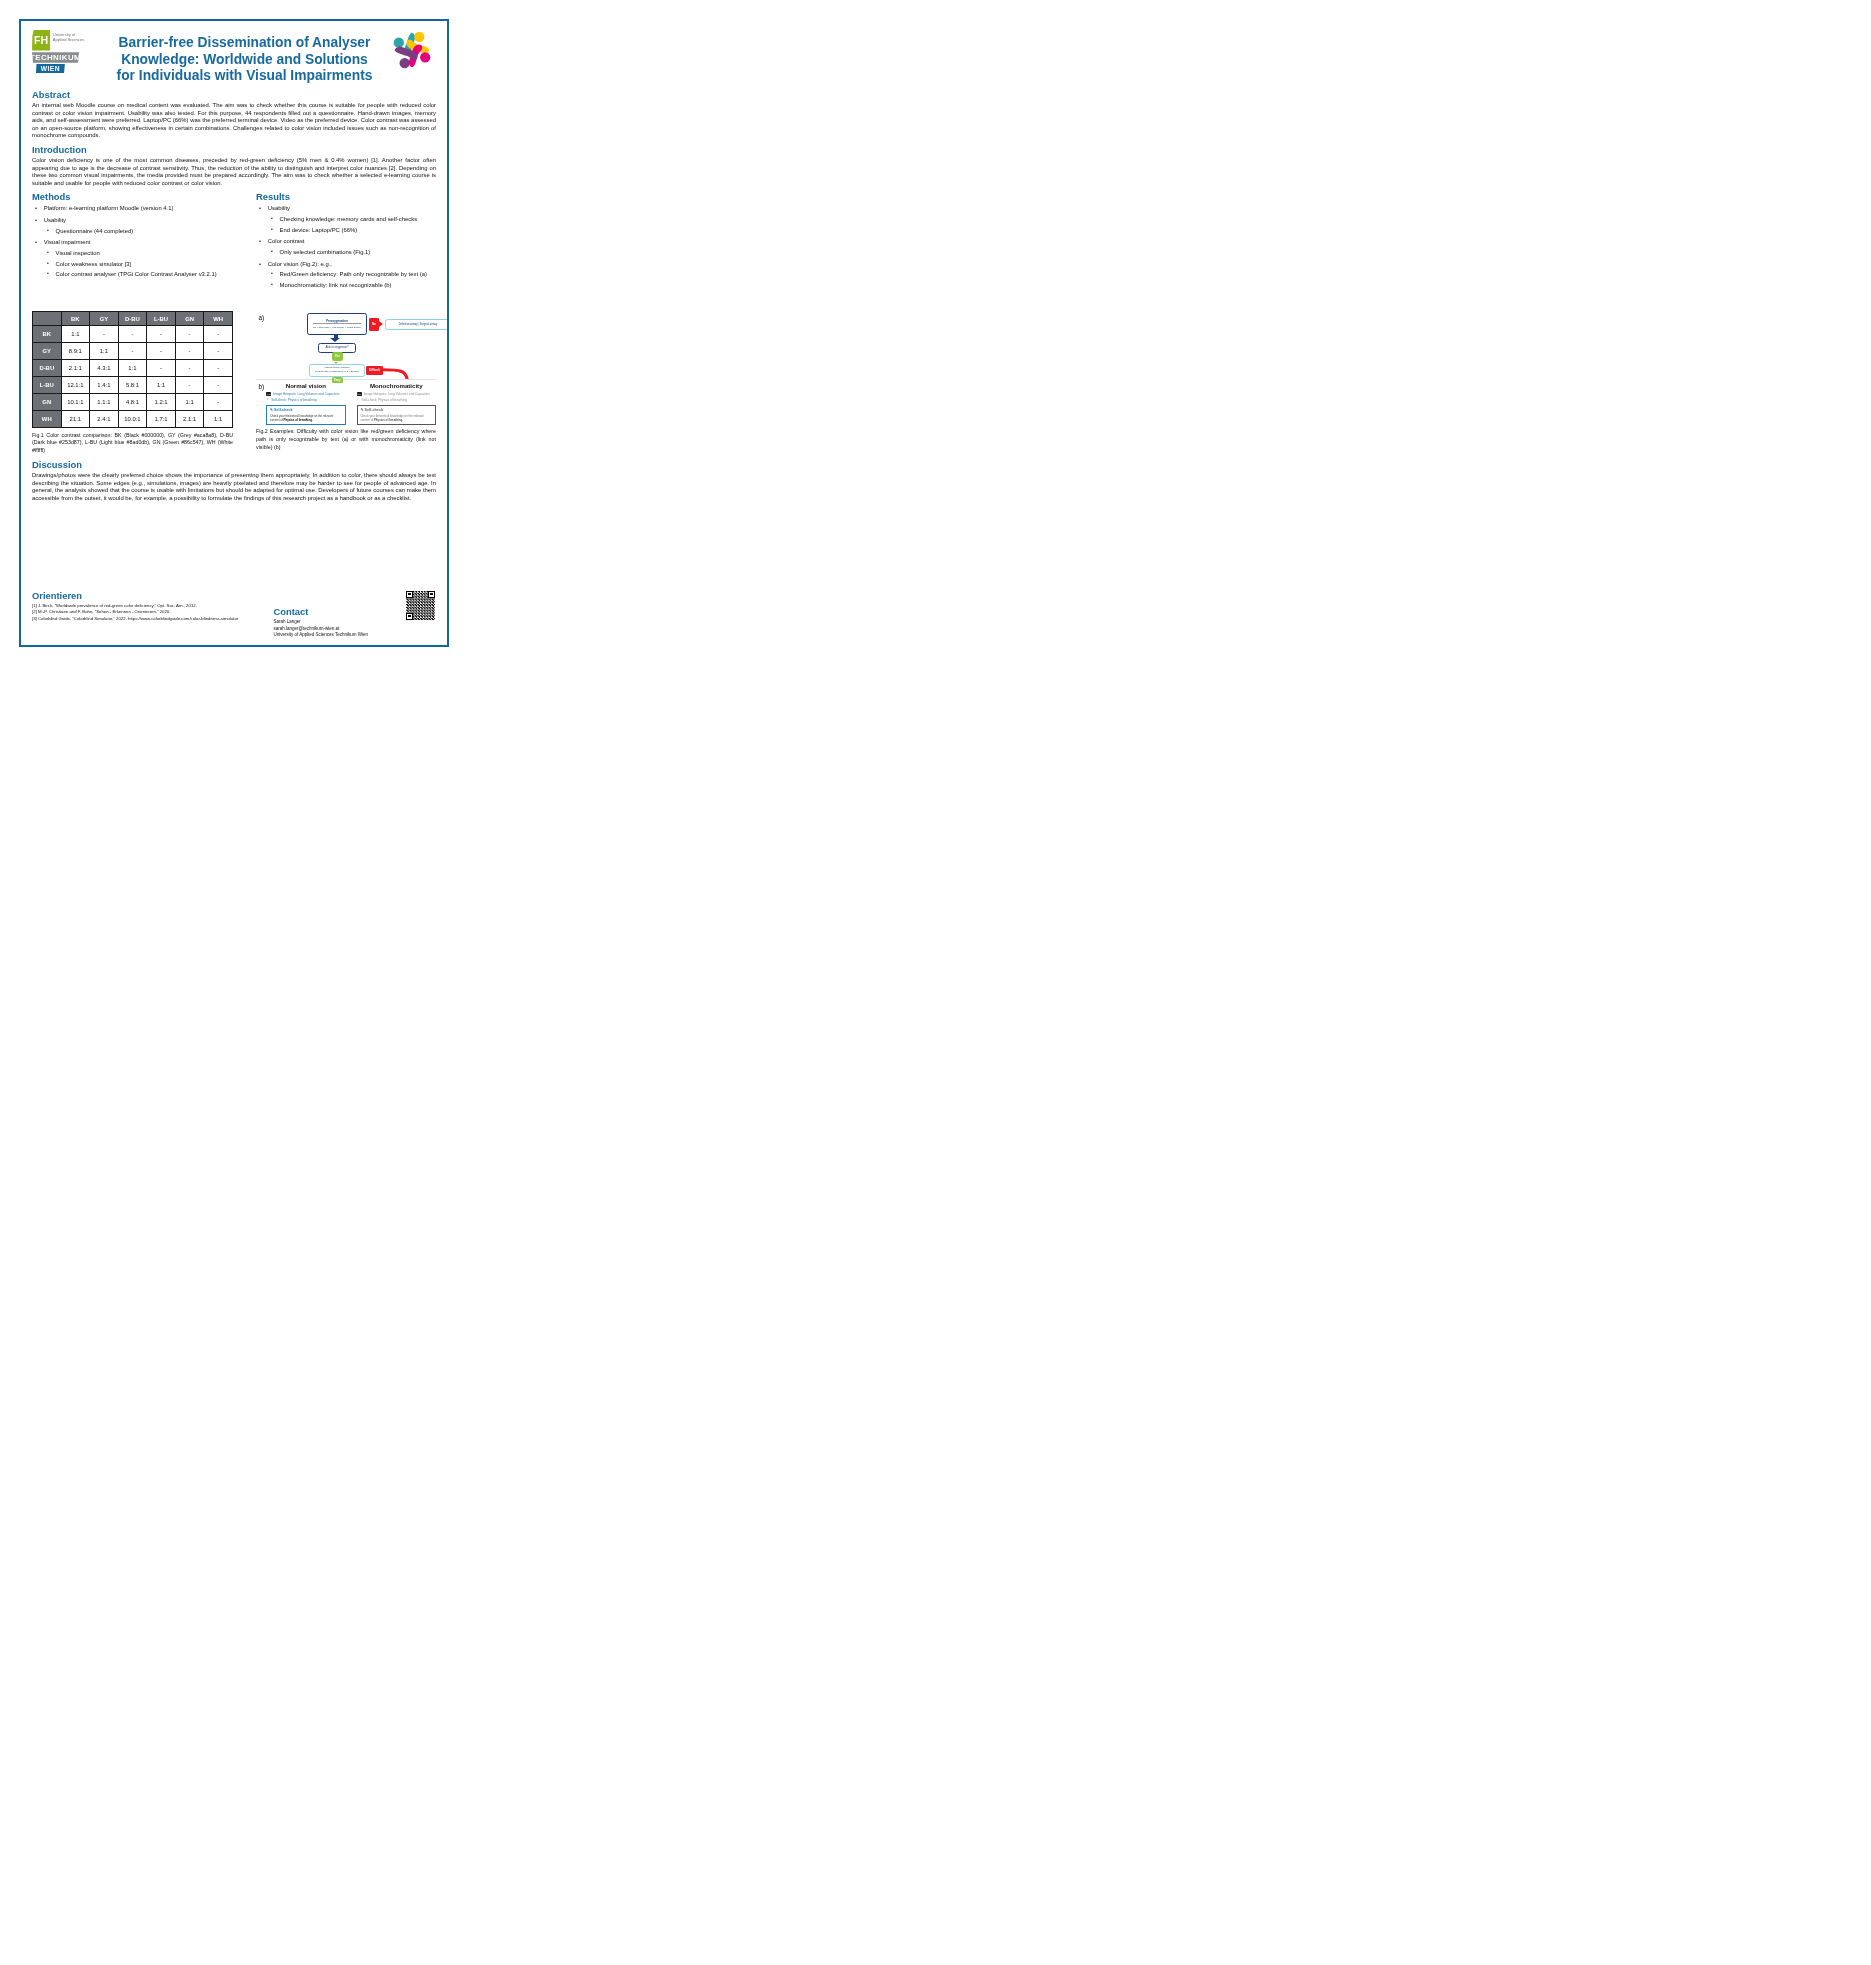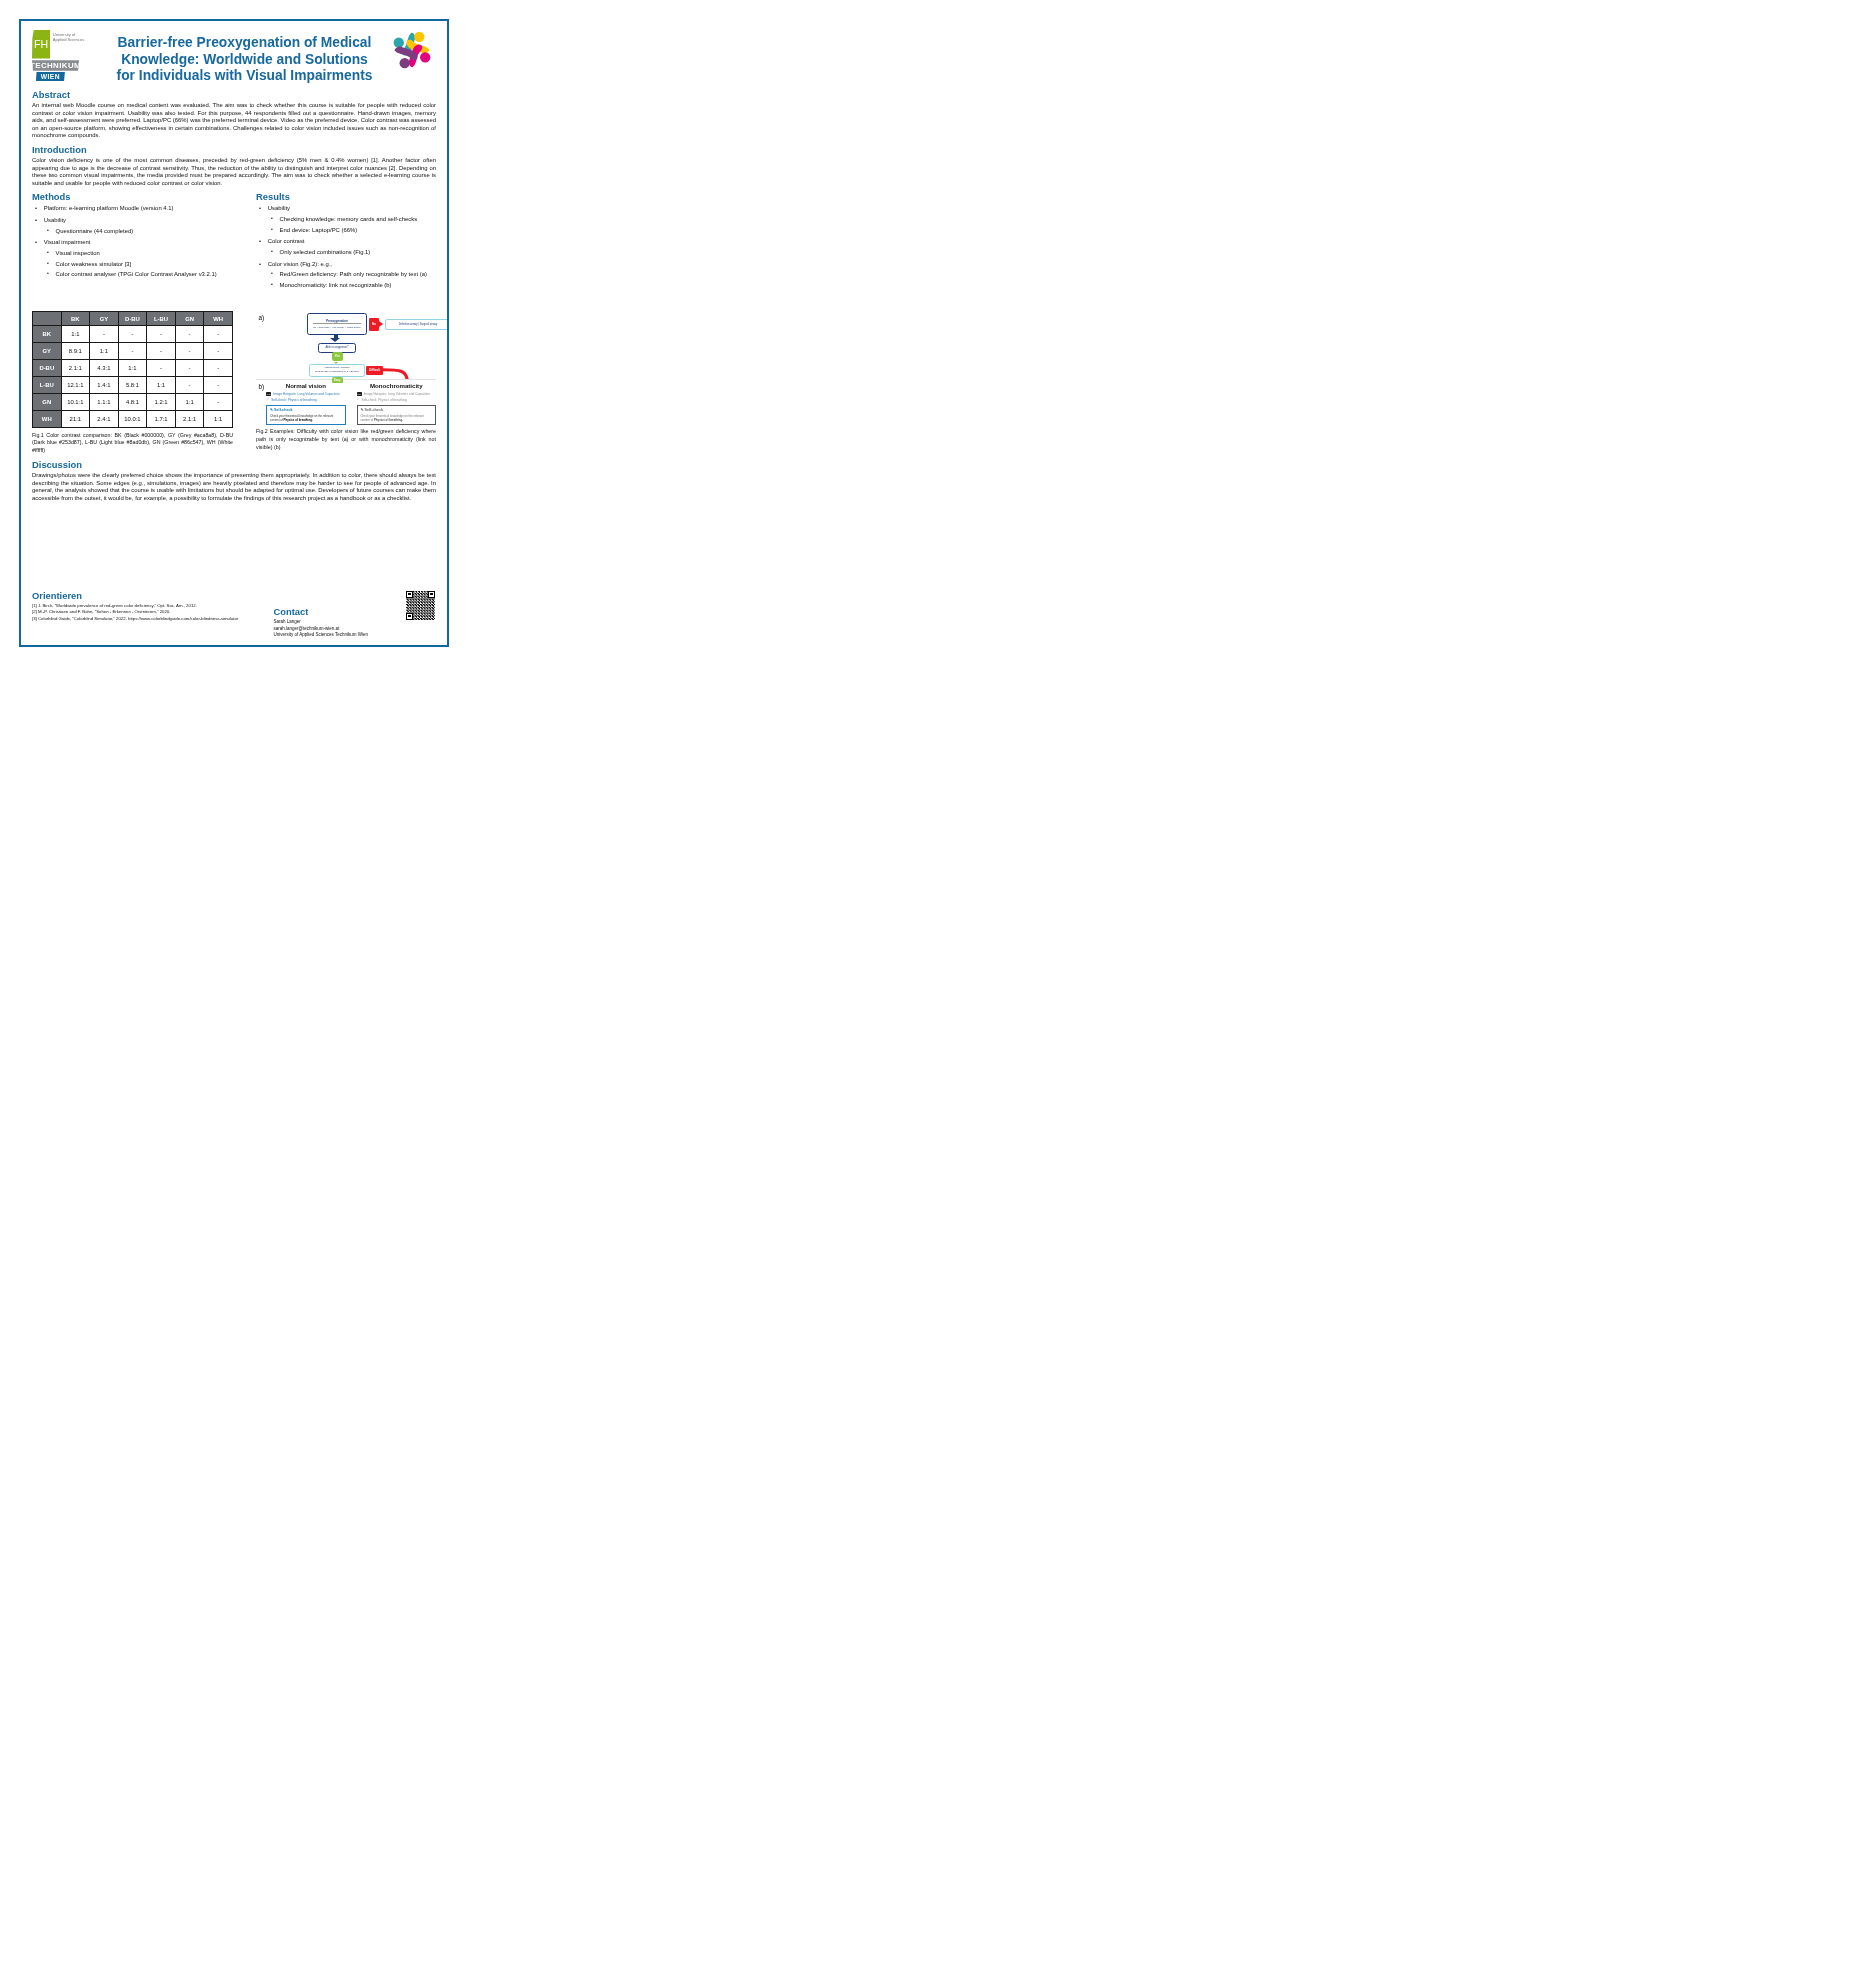--- a/index.html
+++ b/index.html
@@ -13,22 +13,22 @@
     border:2.4px solid #12679e; background:#fff; overflow:hidden;
   }
   .content {
     position:absolute; inset:0; padding:5.5px 11px 6.3px 11px;
     display:flex; flex-direction:column;
   }
   
   .header { display:flex; align-items:flex-start; min-height:58px; }
   .logo { width:67px; flex:0 0 67px; padding-top:3.1px; }
   .logo-top { display:flex; align-items:flex-start; gap:2.8px; }
-  .fh-box { background:#8cb414; color:#fff; font-weight:normal; font-size:10.6px;
-    width:18px; height:29px; display:flex; align-items:center; justify-content:center;
+  .fh-box { background:#8cb414; color:#fff; font-weight:bold; font-size:10.6px;
+    width:18px; height:21px; display:flex; align-items:center; justify-content:center;
     clip-path:polygon(10% 0,100% 0,100% 100%,0 100%,2% 30%); }
   .logo-uni { color:#6d7175; font-size:4.1px; line-height:1.22; padding-top:2.8px; }
   .logo-technikum { margin-top:1.6px; background:#898d8f; color:#fff; font-weight:bold;
     font-size:7.9px; letter-spacing:0.4px; width:47px; height:10.6px; display:flex;
     align-items:center; justify-content:center;
     clip-path:polygon(0 0,100% 0,98% 100%,2% 100%); }
   .logo-wien { margin-top:1.2px; margin-left:3.9px; background:#15689e; color:#fff;
     font-weight:bold; font-size:6.7px; letter-spacing:0.4px; width:29px; height:9.4px;
     display:flex; align-items:center; justify-content:center;
     clip-path:polygon(2% 0,100% 0,97% 100%,0 100%); }
@@ -140,21 +140,21 @@
         <div class="fh-box">FH</div>
         <div class="logo-uni">
           <div>University of</div>
           <div>Applied Sciences</div>
         </div>
       </div>
       <div class="logo-technikum">TECHNIKUM</div>
       <div class="logo-wien">WIEN</div>
     </div>
     <div class="title">
-      <div>Barrier-free Preoxygenation of Medical</div>
+      <div>Barrier-free Dissemination of Analyser</div>
       <div>Knowledge: Worldwide and Solutions</div>
       <div>for Individuals with Visual Impairments</div>
     </div>
     <div class="people-icon">
       <svg viewBox="0 0 120 120" width="44" height="44">
         <defs>
           <g id="person-blob">
             <circle cx="24" cy="40" r="14"></circle>
             <path d="M57,14 C45,26 50,44 36,58 C26,68 36,80 48,73 C62,65 63,40 70,26 C66,16 61,10 57,14 Z"></path>
           </g>

